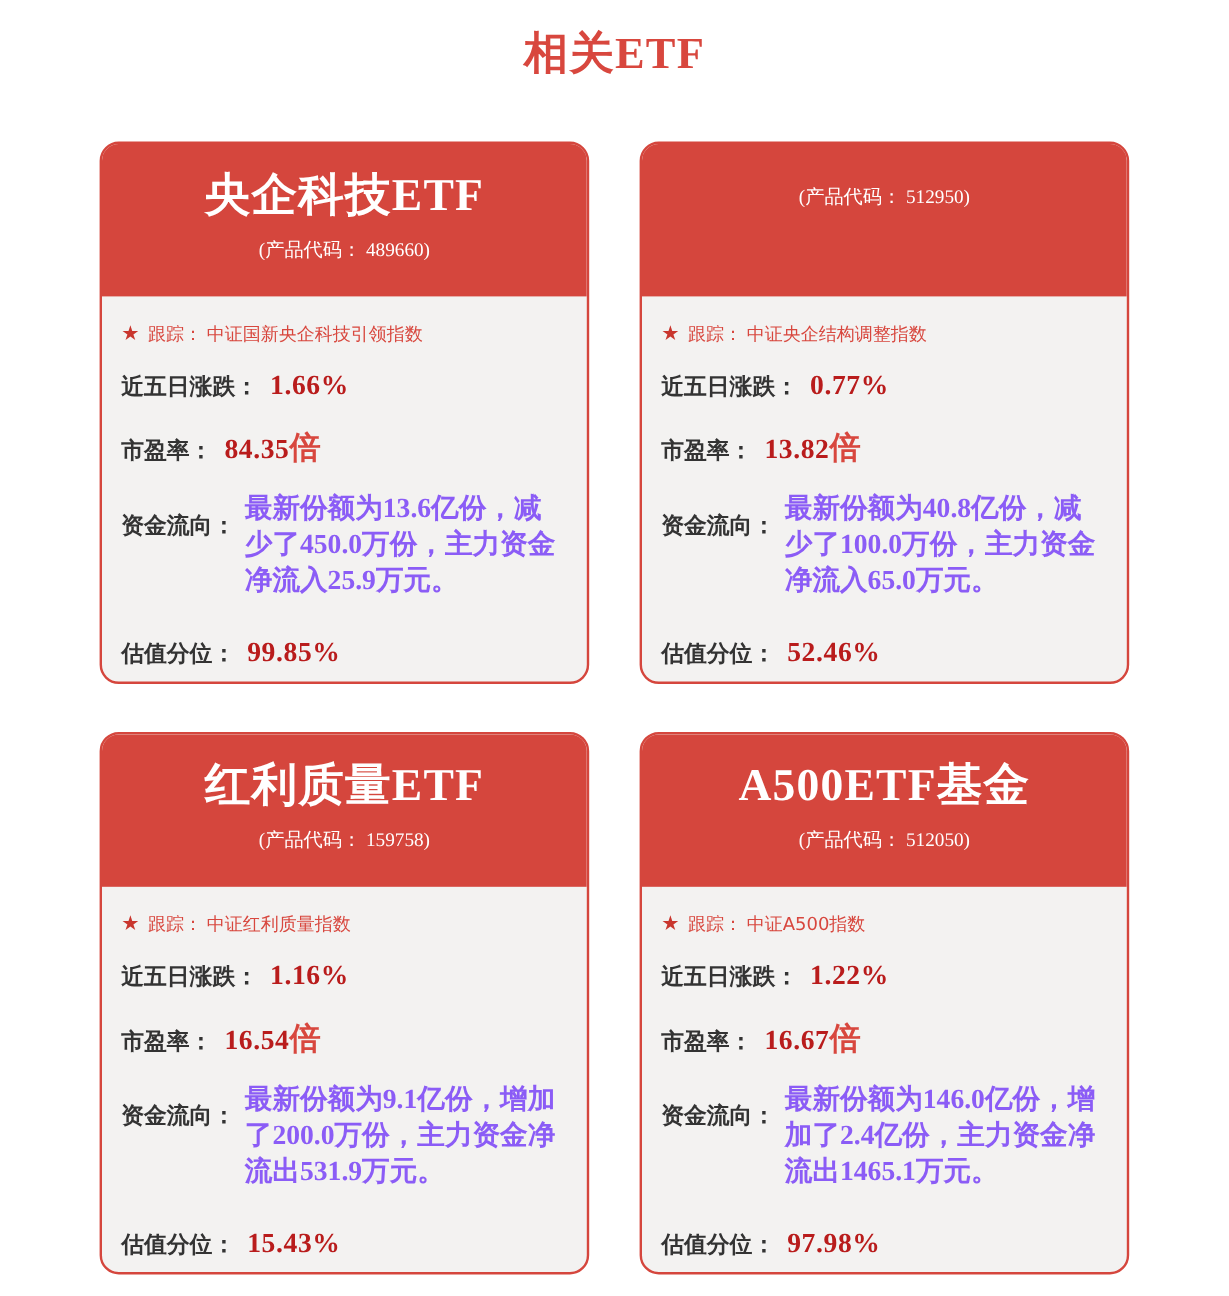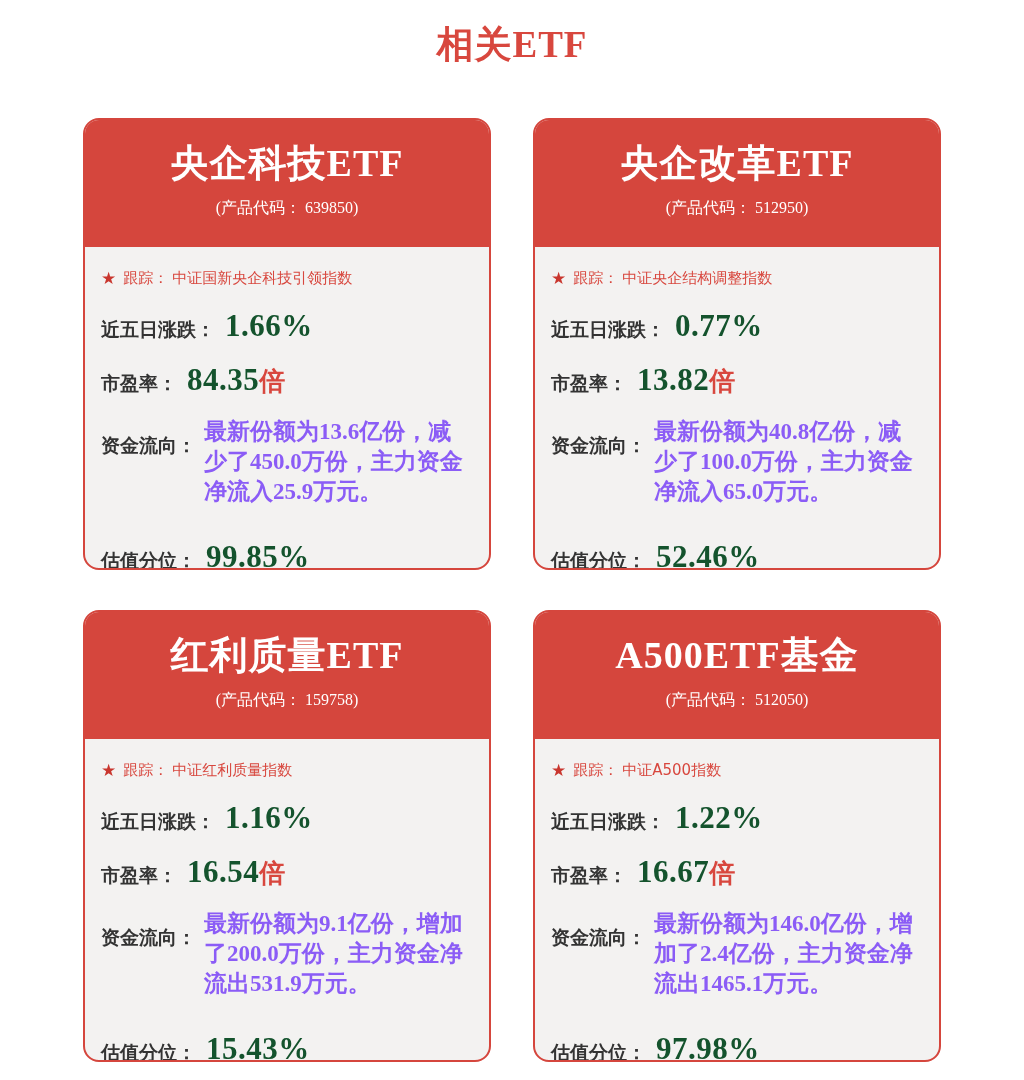--- a/index.html
+++ b/index.html
@@ -77,23 +77,23 @@
     align-items:baseline;
     min-height:30px;
   }
   .stat-label {
     color:#333333;
     font-weight:bold;
     font-size:19px;
     flex:0 0 auto;
   }
   .stat-value {
-    color:#14532d;
-    font-weight:bold;
-    font-size:31px;
+    color:#b91c1c;
+    font-weight:bold;
+    font-size:23px;
     font-family:"Liberation Serif","DejaVu Sans",sans-serif;
     margin-left:10px;
     letter-spacing:0.5px;
   }
   .stat-unit {
     color:#d8473e;
     font-weight:bold;
     font-size:26px;
     font-family:"DejaVu Sans","Liberation Sans",sans-serif;
   }
@@ -117,21 +117,21 @@
 </head>
 <body>
 
 <h1 class="page-title">相关ETF</h1>
 
 <div class="grid">
 
   <section class="card">
     <header class="card-header">
       <div class="etf-name">央企科技ETF</div>
-      <div class="etf-code">(产品代码： 639850)</div>
+      <div class="etf-code">(产品代码： 489660)</div>
     </header>
     <div class="card-body">
       <div class="tracking-row">
         <span class="star">★</span>
         <span class="tracking-label">跟踪：</span>
         <span class="tracking-index">中证国新央企科技引领指数</span>
       </div>
       <div class="stat-row">
         <span class="stat-label">近五日涨跌：</span>
         <span class="stat-value">1.66%</span>
@@ -147,21 +147,20 @@
       </div>
       <div class="stat-row valuation-row">
         <span class="stat-label">估值分位：</span>
         <span class="stat-value">99.85%</span>
       </div>
     </div>
   </section>
 
   <section class="card">
     <header class="card-header">
-      <div class="etf-name">央企改革ETF</div>
       <div class="etf-code">(产品代码： 512950)</div>
     </header>
     <div class="card-body">
       <div class="tracking-row">
         <span class="star">★</span>
         <span class="tracking-label">跟踪：</span>
         <span class="tracking-index">中证央企结构调整指数</span>
       </div>
       <div class="stat-row">
         <span class="stat-label">近五日涨跌：</span>

